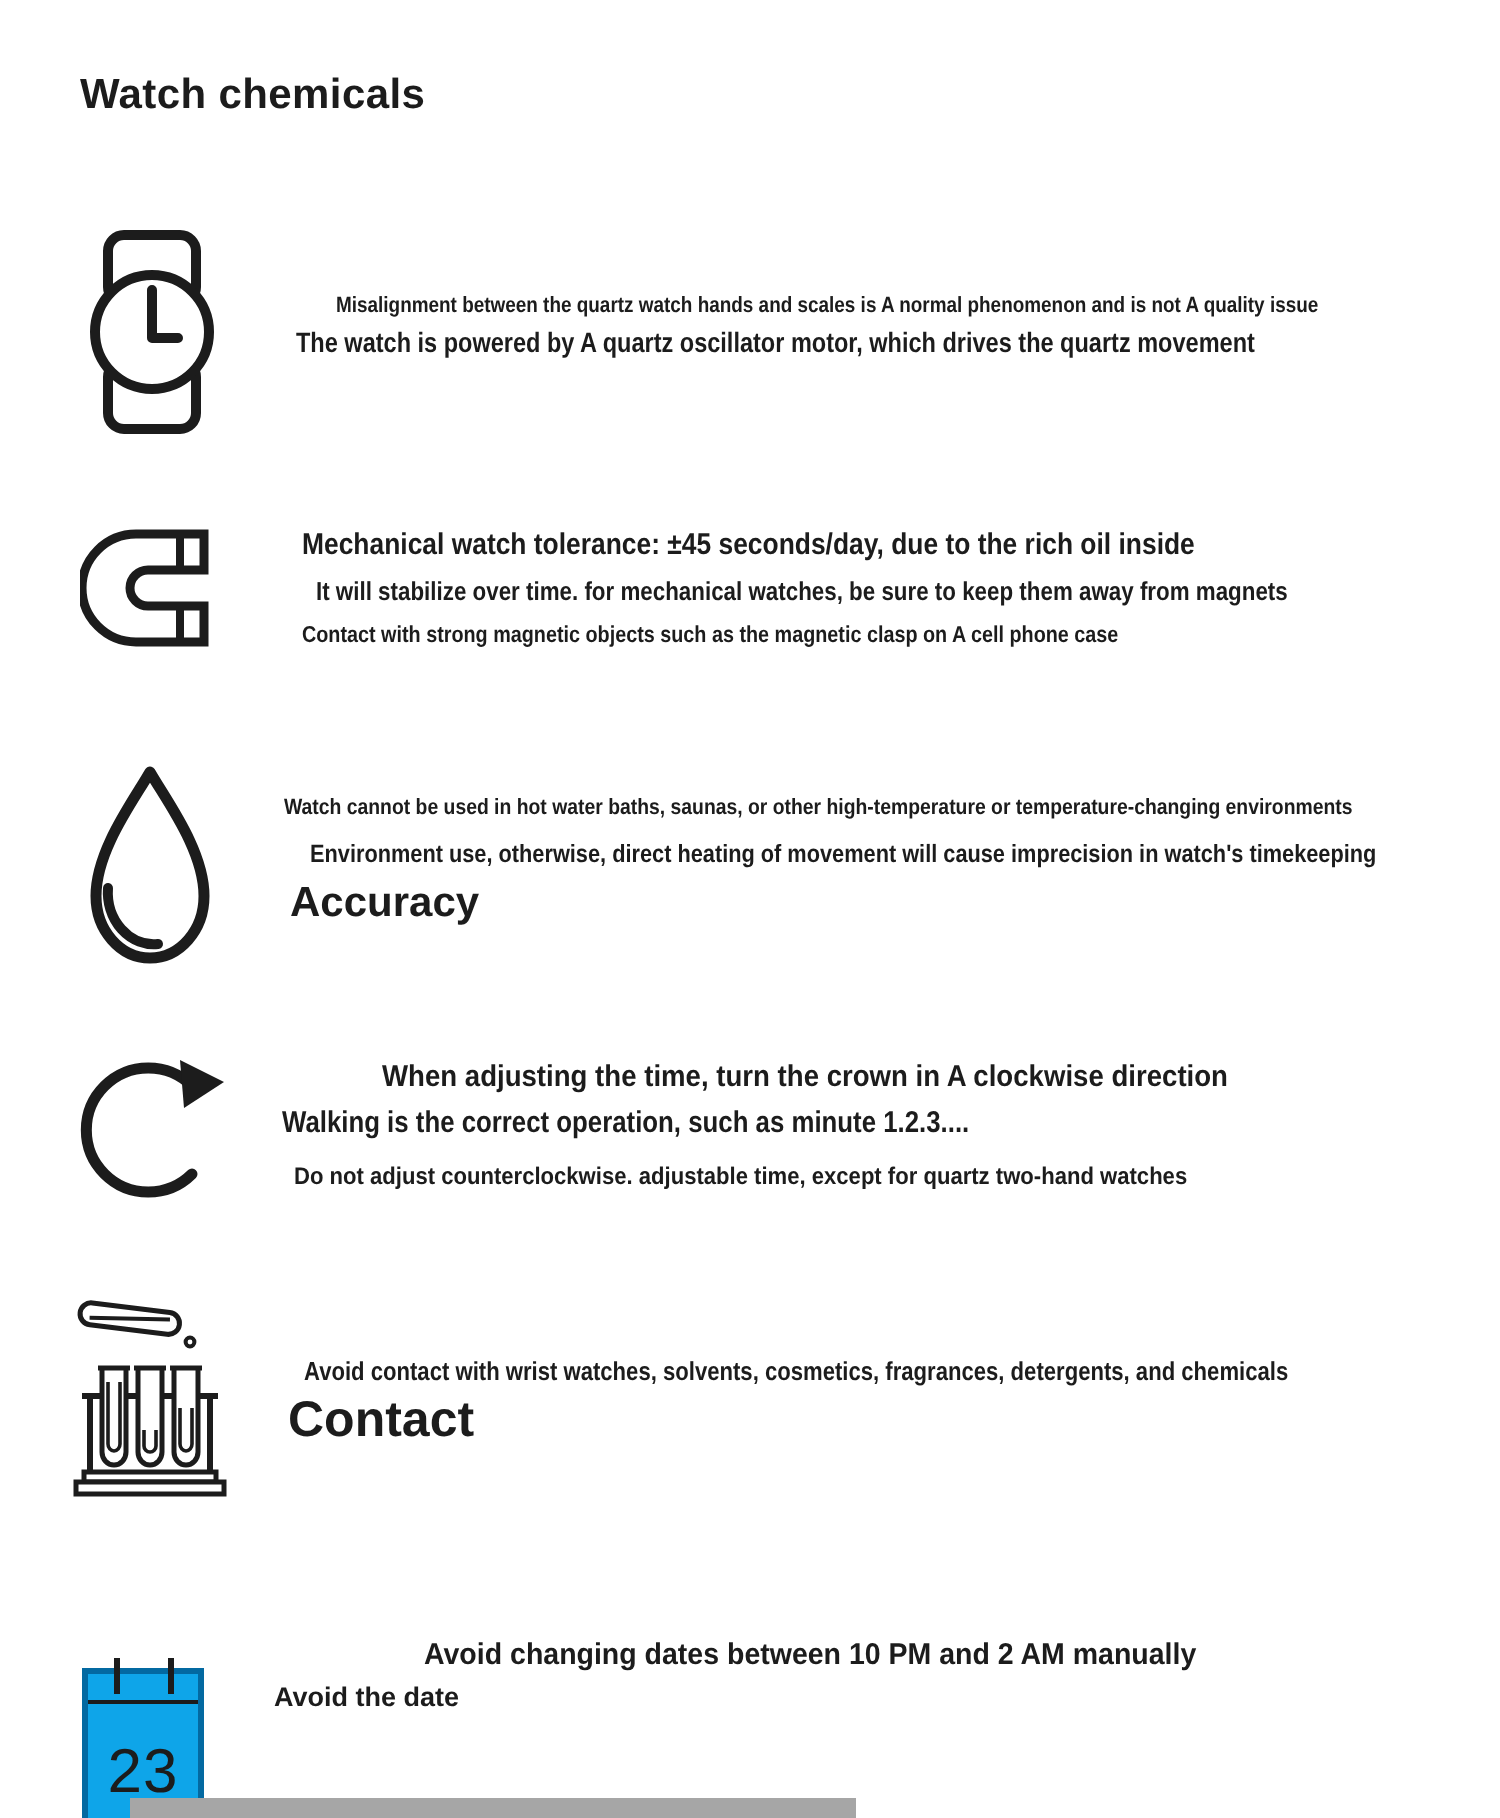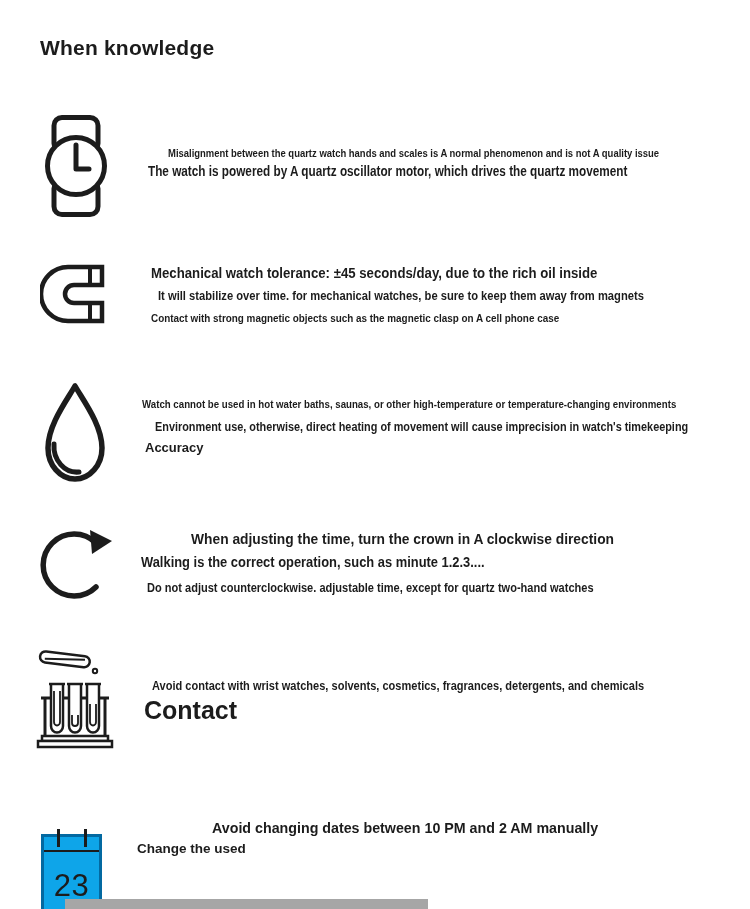--- a/index.html
+++ b/index.html
@@ -20,21 +20,21 @@
   .s1-l2{left:148px;top:163px;font-size:14px;transform:scaleX(.84);}
   
   .s2-icon{left:40px;top:263px;}
   .s2-l1{left:151px;top:264px;font-size:15px;transform:scaleX(.88);}
   .s2-l2{left:158px;top:288px;font-size:13px;transform:scaleX(.86);}
   .s2-l3{left:151px;top:312px;font-size:11.5px;transform:scaleX(.86);}
   
   .s3-icon{left:41px;top:383px;}
   .s3-l1{left:142px;top:398px;font-size:11px;transform:scaleX(.88);}
   .s3-l2{left:155px;top:420px;font-size:12.5px;transform:scaleX(.87);}
-  .s3-l3{left:145px;top:440px;font-size:13px;}
+  .s3-l3{left:145px;top:440px;font-size:21px;}
   
   .s4-icon{left:38px;top:521px;}
   .s4-l1{left:191px;top:530px;font-size:15px;transform:scaleX(.92);}
   .s4-l2{left:141px;top:553px;font-size:15px;transform:scaleX(.86);}
   .s4-l3{left:147px;top:581px;font-size:12px;transform:scaleX(.92);}
   
   .s5-icon{left:36px;top:645px;}
   .s5-l1{left:152px;top:678px;font-size:13px;transform:scaleX(.85);}
   .s5-l2{left:144px;top:696px;font-size:25px;}
   
@@ -54,21 +54,21 @@
     font-size:31px;font-weight:400;letter-spacing:.5px;color:#1c1c1c;
   }
   .bottom-bar{left:65px;top:899px;width:363px;height:10px;background:#a6a6a6;}
   svg{display:block;}
 </style>
 </head>
 <body>
 
 <div id="canvas">
 
-  <div id="page-title" class="abs">When knowledge</div>
+  <div id="page-title" class="abs">Watch chemicals</div>
 
   <div>
     <svg class="abs s1-icon" width="62" height="102" viewBox="0 0 62 102" fill="none" stroke="#1c1c1c">
       <rect x="9" y="2.5" width="44" height="34" rx="8" stroke-width="5" fill="#fff"></rect>
       <rect x="9" y="65.5" width="44" height="34" rx="8" stroke-width="5" fill="#fff"></rect>
       <circle cx="31" cy="51" r="28.5" stroke-width="5" fill="#fff"></circle>
       <path d="M 31 30 L 31 54 L 44 54" stroke-width="5" stroke-linecap="round" stroke-linejoin="round"></path>
     </svg>
     <div class="line s1-l1">Misalignment between the quartz watch hands and scales is A normal phenomenon and is not A quality issue</div>
     <div class="line s1-l2">The watch is powered by A quartz oscillator motor, which drives the quartz movement</div>
@@ -134,18 +134,18 @@
   </div>
 
   <div>
     <div class="abs calendar">
       <div class="cal-line"></div>
       <div class="cal-tick t1"></div>
       <div class="cal-tick t2"></div>
       <div class="cal-day">23</div>
     </div>
     <div class="line s6-l1">Avoid changing dates between 10 PM and 2 AM manually</div>
-    <div class="line s6-l2">Change the used</div>
+    <div class="line s6-l2">Avoid the date</div>
   </div>
 
   <div class="abs bottom-bar"></div>
 
 </div>
 
 </body></html>

